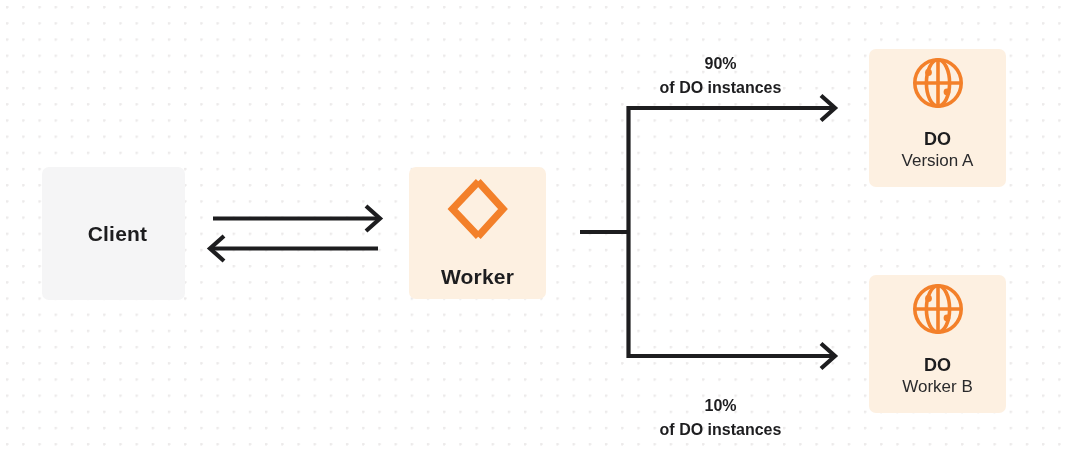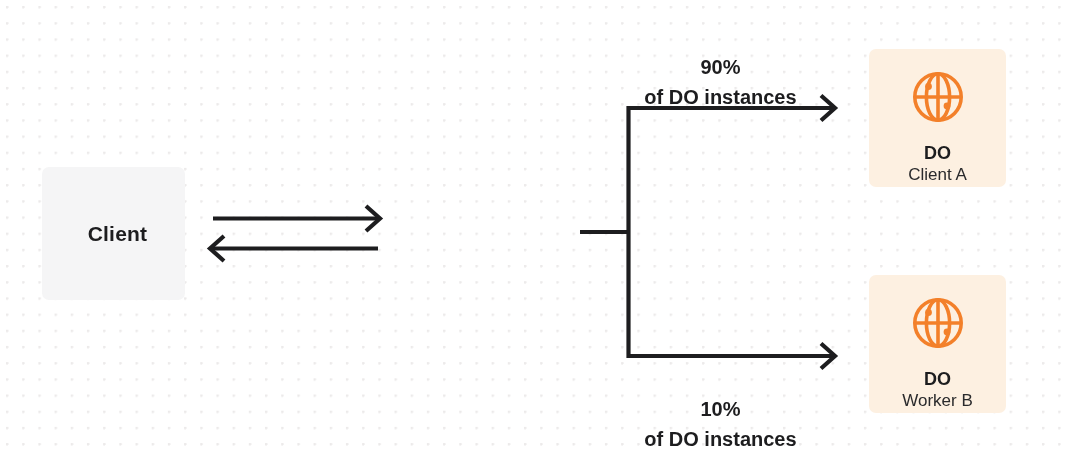--- a/index.html
+++ b/index.html
@@ -63,21 +63,21 @@
     color: #1d1d1f;
     letter-spacing: 0.2px;
   }
 
   .node-do {
     left: 869px;
     width: 137px;
     height: 138px;
     background: #fdf0e1;
     justify-content: flex-start;
-    padding-top: 19px;
+    padding-top: 5px;
   }
   .node-do-a { top: 49px; }
   .node-do-b { top: 275px; }
   .node-do .globe-icon { margin-bottom: 13px; }
   .node-do .node-title {
     font-size: 18px;
     font-weight: bold;
     color: #1d1d1f;
     line-height: 1.15;
     letter-spacing: 0.1px;
@@ -110,21 +110,21 @@
     stroke: #1d1d1f;
     stroke-width: 4.2;
     stroke-linecap: butt;
     stroke-linejoin: miter;
   }
 
   
   .edge-label {
     position: absolute;
     text-align: center;
-    font-size: 20px;
+    font-size: 16px;
     font-weight: bold;
     color: #1d1d1f;
     line-height: 1.5;
     white-space: nowrap;
   }
   .edge-label .pct { display: block; }
   .edge-label .desc { display: block; }
 
   .label-top {
     left: 618px;
@@ -170,36 +170,47 @@
     <g>
       <line class="wire" x1="627" y1="356" x2="833" y2="356"></line>
       <polyline class="wire-head" points="821,343.5 835,356 821,368.5"></polyline>
     </g>
   </svg>
 
   <div class="node node-client">
     <span class="node-title">Client</span>
   </div>
 
+  <div class="node node-worker">
+    <span class="worker-icon">
+      <svg width="66" height="64" viewBox="0 0 66 64" aria-hidden="true">
+
+        <path d="M33.5 4.5 L7.5 32 L33.5 59.5" fill="none" stroke="#f3802a" stroke-width="7.2" stroke-linecap="butt" stroke-linejoin="miter"></path>
+
+        <path d="M33.0 4.5 L58.0 32 L33.0 59.5" fill="none" stroke="#f3802a" stroke-width="7.2" stroke-linecap="butt" stroke-linejoin="miter"></path>
+      </svg>
+    </span>
+    <span class="node-title">Worker</span>
+  </div>
 
   <div class="node node-do node-do-a">
     <span class="globe-icon">
       <svg width="58" height="58" viewBox="0 0 58 58" aria-hidden="true">
         <g fill="none" stroke="#f3802a" stroke-width="3.6">
           <circle cx="29" cy="29" r="23.2"></circle>
           <line x1="5.8" y1="29" x2="52.2" y2="29"></line>
           <line x1="29" y1="5.8" x2="29" y2="52.2"></line>
           <ellipse cx="29" cy="29" rx="11.6" ry="23.2"></ellipse>
         </g>
         <circle cx="19.5" cy="18.5" r="3.4" fill="#f3802a"></circle>
         <circle cx="38.0" cy="38.0" r="3.4" fill="#f3802a"></circle>
       </svg>
     </span>
     <span class="node-title">DO</span>
-    <span class="node-sub">Client A</span>
+    <span class="node-sub">Version A</span>
   </div>
 
   <div class="node node-do node-do-b">
     <span class="globe-icon">
       <svg width="58" height="58" viewBox="0 0 58 58" aria-hidden="true">
         <g fill="none" stroke="#f3802a" stroke-width="3.6">
           <circle cx="29" cy="29" r="23.2"></circle>
           <line x1="5.8" y1="29" x2="52.2" y2="29"></line>
           <line x1="29" y1="5.8" x2="29" y2="52.2"></line>
           <ellipse cx="29" cy="29" rx="11.6" ry="23.2"></ellipse>

